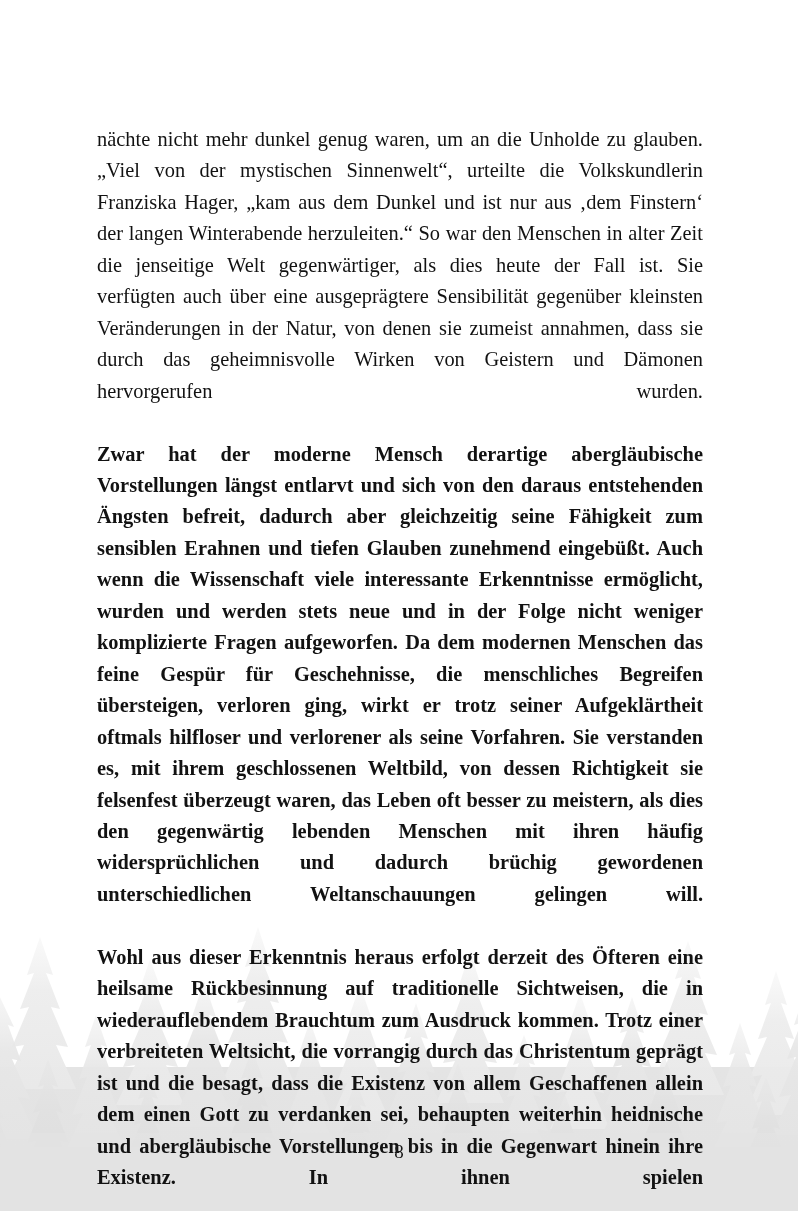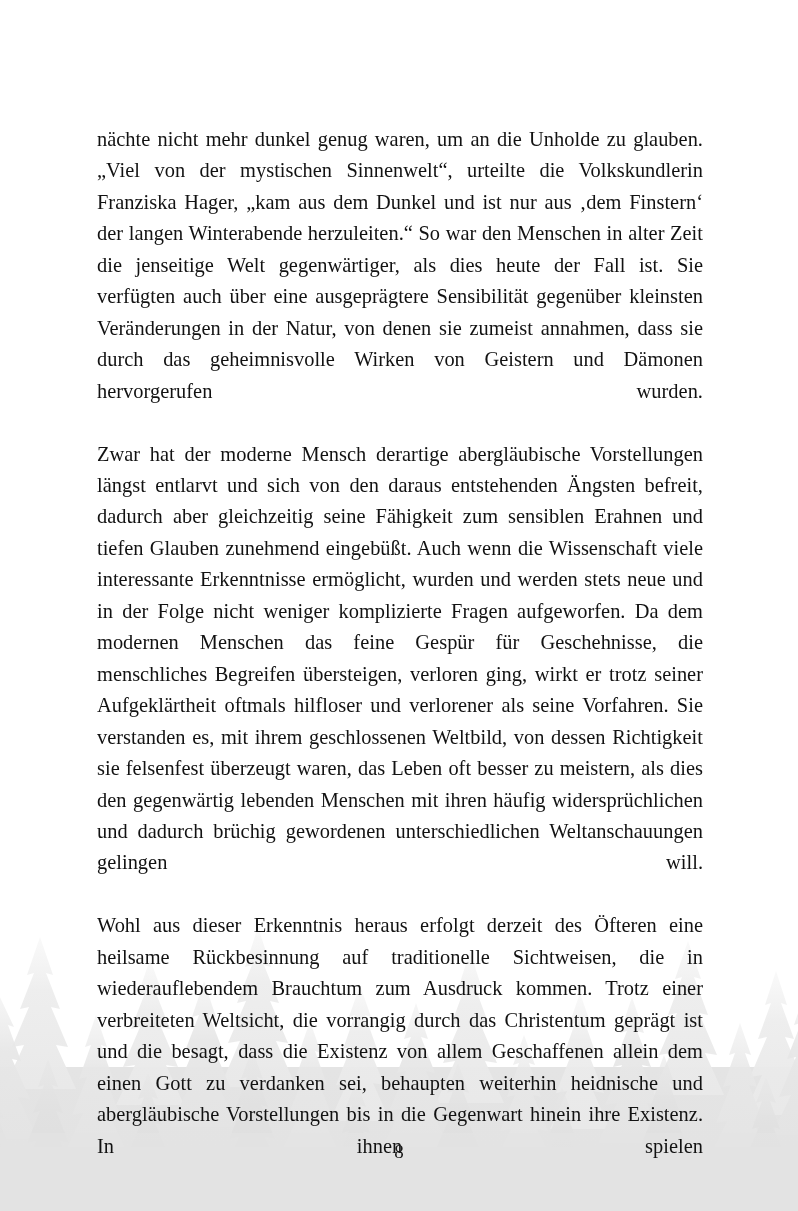--- a/index.html
+++ b/index.html
@@ -50,20 +50,21 @@
     font-size: 20.4px;
     line-height: 31.45px;
     color: #121212;
     hyphens: manual;
     -webkit-hyphens: manual;
     letter-spacing: 0.02px;
     word-spacing: 0.2px;
   }
   .para + .para {
     margin-top: 0;
+    font-weight: bold;
   }
   
   .para:after {
     content: "";
     display: inline-block;
     width: 100%;
   }
 
   .page-number {
     position: absolute;

